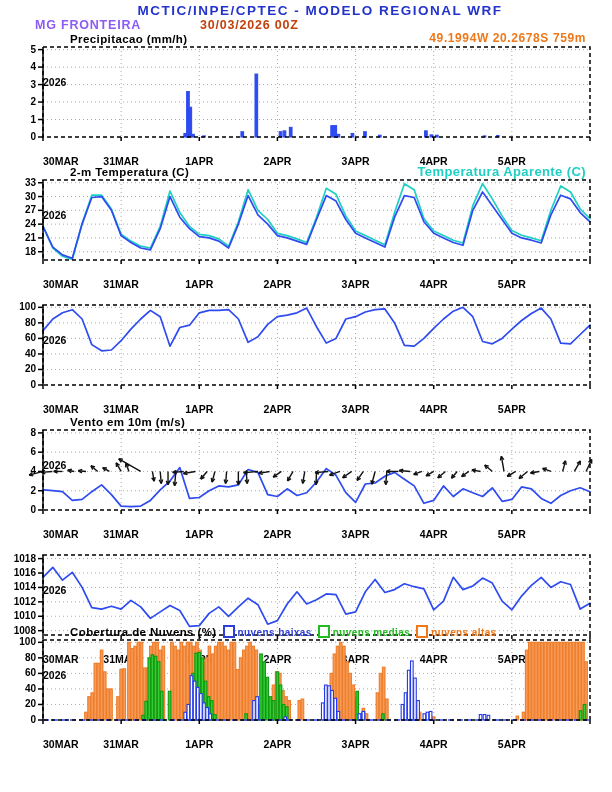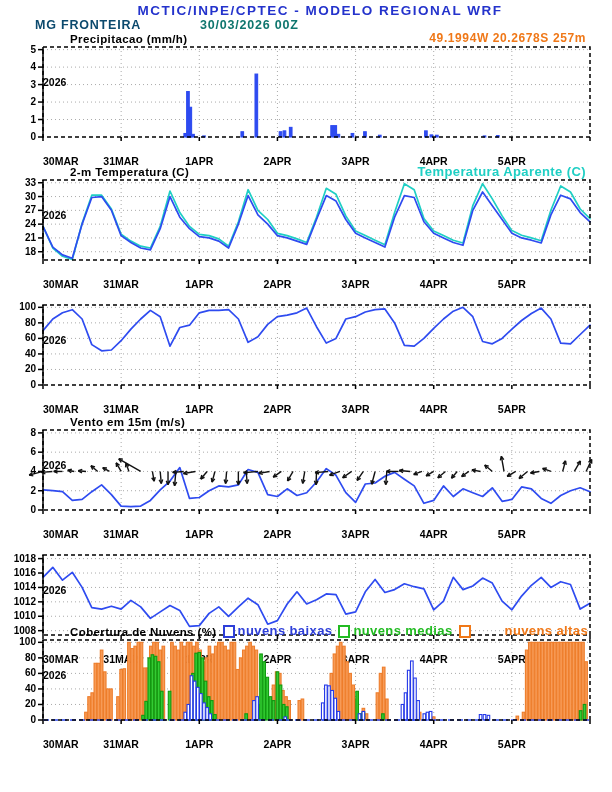--- a/index.html
+++ b/index.html
@@ -13,37 +13,37 @@
   .ptitle{position:absolute;left:70px;top:0;height:14px;font-size:11.5px;letter-spacing:0.4px;
           color:#000;display:flex;align-items:flex-end;gap:6px;white-space:nowrap;}
   .loc-label{position:absolute;right:26px;top:0;font-size:12px;letter-spacing:0.6px;}
   .legend-right{position:absolute;right:26px;top:0;font-size:13px;letter-spacing:0.4px;}
   .plot{position:absolute;left:43px;}
   .plot svg{overflow:visible;display:block;}
   .yticks span{position:absolute;right:100%;margin-right:7px;width:40px;text-align:right;
                font-size:10px;transform:translateY(-6px);color:#000;}
   .xlabels span{position:absolute;font-size:10.5px;color:#000;white-space:nowrap;margin-top:18px;}
   .xlabels .yr{font-size:10.5px;}
-  .lgd{display:flex;align-items:flex-end;gap:3px;font-size:13px;}
+  .lgd{display:flex;align-items:flex-end;gap:3px;font-size:10px;}
   .sw{display:inline-block;width:8px;height:9px;background:#fff;border:2px solid #000;margin-bottom:0px;}
 </style>
 </head>
 <body>
 
 <div class="sheet">
 
   <div class="hdr-title" style="color: rgb(36, 51, 204); margin-left: 14px;">MCTIC/INPE/CPTEC - MODELO REGIONAL WRF</div>
-  <div class="hdr-row2" style="color: #0c4a6e;">MG FRONTEIRA</div>
-  <div class="hdr-date" style="color: #0f766e; text-align: right;">30/03/2026 00Z</div>
+  <div class="hdr-row2" style="color: #8b5cf6;">MG FRONTEIRA</div>
+  <div class="hdr-date" style="color: #c2410c; text-align: right;">30/03/2026 00Z</div>
 
   <section class="panel" style="top: 31px; height: 134px;">
     <div class="ptitle">
         <span>Precipitacao (mm/h)</span>
       </div>
-    <div class="loc-label" style="color: rgb(240, 120, 24);">49.1994W 20.2678S 257m</div>
+    <div class="loc-label" style="color: rgb(240, 120, 24);">49.1994W 20.2678S 759m</div>
     <div class="plot" style="top: 16px;">
       <svg width="547" height="90">
           <g>
             <line x1="78.14285714285714" y1="0" x2="78.14285714285714" y2="90" stroke="#aaaaaa" stroke-width="1" stroke-dasharray="1 3"></line>
             <line x1="156.28571428571428" y1="0" x2="156.28571428571428" y2="90" stroke="#aaaaaa" stroke-width="1" stroke-dasharray="1 3"></line>
             <line x1="234.42857142857142" y1="0" x2="234.42857142857142" y2="90" stroke="#aaaaaa" stroke-width="1" stroke-dasharray="1 3"></line>
             <line x1="312.57142857142856" y1="0" x2="312.57142857142856" y2="90" stroke="#aaaaaa" stroke-width="1" stroke-dasharray="1 3"></line>
             <line x1="390.7142857142857" y1="0" x2="390.7142857142857" y2="90" stroke="#aaaaaa" stroke-width="1" stroke-dasharray="1 3"></line>
             <line x1="468.85714285714283" y1="0" x2="468.85714285714283" y2="90" stroke="#aaaaaa" stroke-width="1" stroke-dasharray="1 3"></line>
             <line x1="0" y1="72.52427184466019" x2="547" y2="72.52427184466019" stroke="#aaaaaa" stroke-width="1" stroke-dasharray="1 3"></line>
@@ -224,21 +224,21 @@
           <span style="left: 312.571px; transform: translateX(-50%);">3APR</span>
           <span style="left: 390.714px; transform: translateX(-50%);">4APR</span>
           <span style="left: 468.857px; transform: translateX(-50%);">5APR</span>
           <span class="yr" style="left: 0px; top: 11px;">2026</span>
         </div>
     </div>
   </section>
 
   <section class="panel" style="top: 414px; height: 124px;">
     <div class="ptitle">
-        <span>Vento em 15m (m/s)</span>
+        <span>Vento em 10m (m/s)</span>
       </div>
     <div class="plot" style="top: 16px;">
       <svg width="547" height="80">
           <g>
             <line x1="78.14285714285714" y1="0" x2="78.14285714285714" y2="80" stroke="#aaaaaa" stroke-width="1" stroke-dasharray="1 3"></line>
             <line x1="156.28571428571428" y1="0" x2="156.28571428571428" y2="80" stroke="#aaaaaa" stroke-width="1" stroke-dasharray="1 3"></line>
             <line x1="234.42857142857142" y1="0" x2="234.42857142857142" y2="80" stroke="#aaaaaa" stroke-width="1" stroke-dasharray="1 3"></line>
             <line x1="312.57142857142856" y1="0" x2="312.57142857142856" y2="80" stroke="#aaaaaa" stroke-width="1" stroke-dasharray="1 3"></line>
             <line x1="390.7142857142857" y1="0" x2="390.7142857142857" y2="80" stroke="#aaaaaa" stroke-width="1" stroke-dasharray="1 3"></line>
             <line x1="468.85714285714283" y1="0" x2="468.85714285714283" y2="80" stroke="#aaaaaa" stroke-width="1" stroke-dasharray="1 3"></line>
@@ -498,21 +498,21 @@
       <span class="lgd">
         <i class="sw" style="border-color: rgb(46, 63, 217);"></i>
         <span style="color: rgb(46, 63, 217);">nuvens baixas</span>
       </span>
       <span class="lgd">
         <i class="sw" style="border-color: rgb(34, 187, 34);"></i>
         <span style="color: rgb(34, 187, 34);">nuvens medias</span>
       </span>
       <span class="lgd">
         <i class="sw" style="border-color: rgb(240, 120, 24);"></i>
-        <span style="color: rgb(240, 120, 24); margin-left: 31px;">nuvens altas</span>
+        <span style="color: rgb(240, 120, 24);">nuvens altas</span>
       </span>
     </div>
     <div class="plot" style="top: 16px;">
       <svg width="547" height="80">
           <g>
             <line x1="78.14285714285714" y1="0" x2="78.14285714285714" y2="80" stroke="#aaaaaa" stroke-width="1" stroke-dasharray="1 3"></line>
             <line x1="156.28571428571428" y1="0" x2="156.28571428571428" y2="80" stroke="#aaaaaa" stroke-width="1" stroke-dasharray="1 3"></line>
             <line x1="234.42857142857142" y1="0" x2="234.42857142857142" y2="80" stroke="#aaaaaa" stroke-width="1" stroke-dasharray="1 3"></line>
             <line x1="312.57142857142856" y1="0" x2="312.57142857142856" y2="80" stroke="#aaaaaa" stroke-width="1" stroke-dasharray="1 3"></line>
             <line x1="390.7142857142857" y1="0" x2="390.7142857142857" y2="80" stroke="#aaaaaa" stroke-width="1" stroke-dasharray="1 3"></line>

